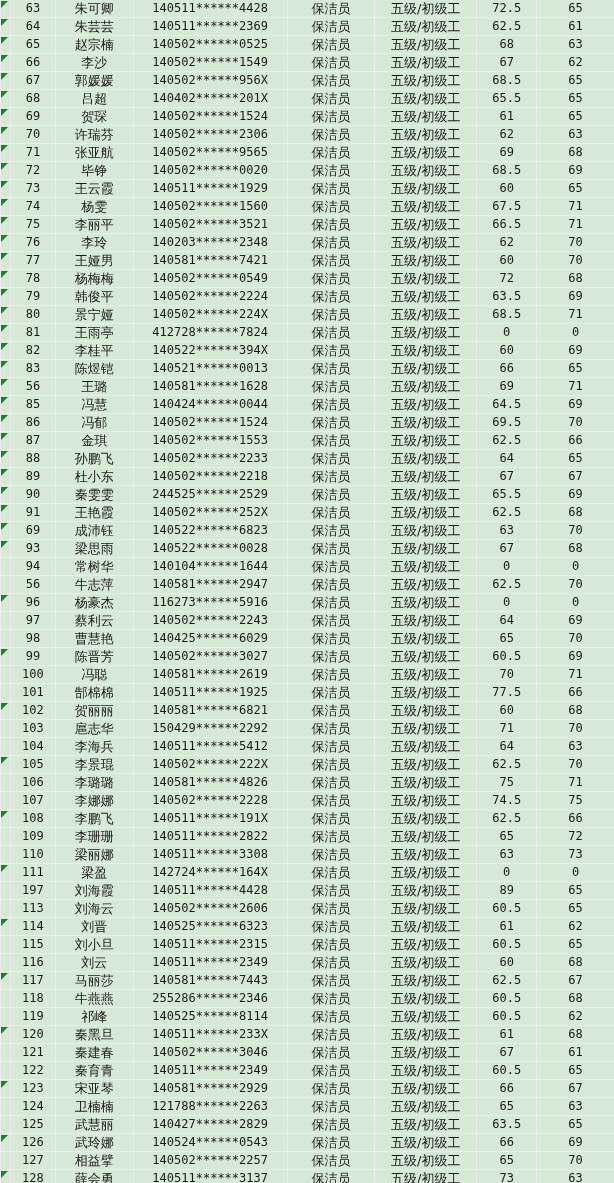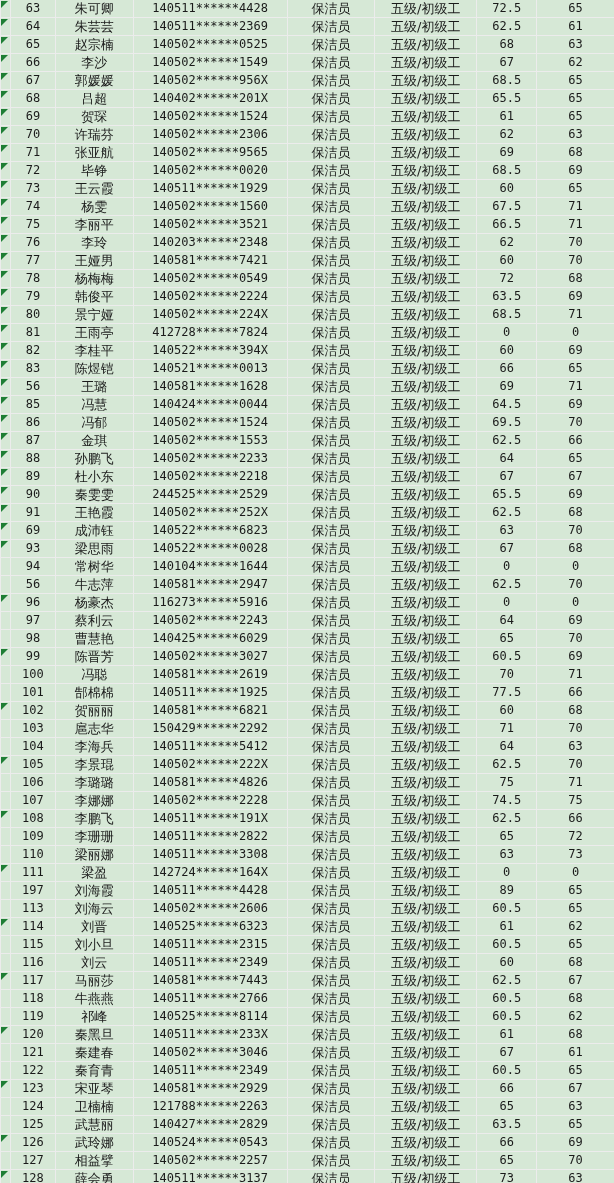--- a/index.html
+++ b/index.html
@@ -687,21 +687,21 @@
         <div class="cell c-id">140581******7443</div>
         <div class="cell c-job">保洁员</div>
         <div class="cell c-level">五级/初级工</div>
         <div class="cell c-s1">62.5</div>
         <div class="cell c-s2">67</div>
       </div>
       <div class="row">
         <div class="cell c-flag"></div>
         <div class="cell c-num">118</div>
         <div class="cell c-name">牛燕燕</div>
-        <div class="cell c-id">140511******2766</div>
+        <div class="cell c-id">255286******2346</div>
         <div class="cell c-job">保洁员</div>
         <div class="cell c-level">五级/初级工</div>
         <div class="cell c-s1">60.5</div>
         <div class="cell c-s2">68</div>
       </div>
       <div class="row">
         <div class="cell c-flag"></div>
         <div class="cell c-num">119</div>
         <div class="cell c-name">祁峰</div>
         <div class="cell c-id">140525******8114</div>

